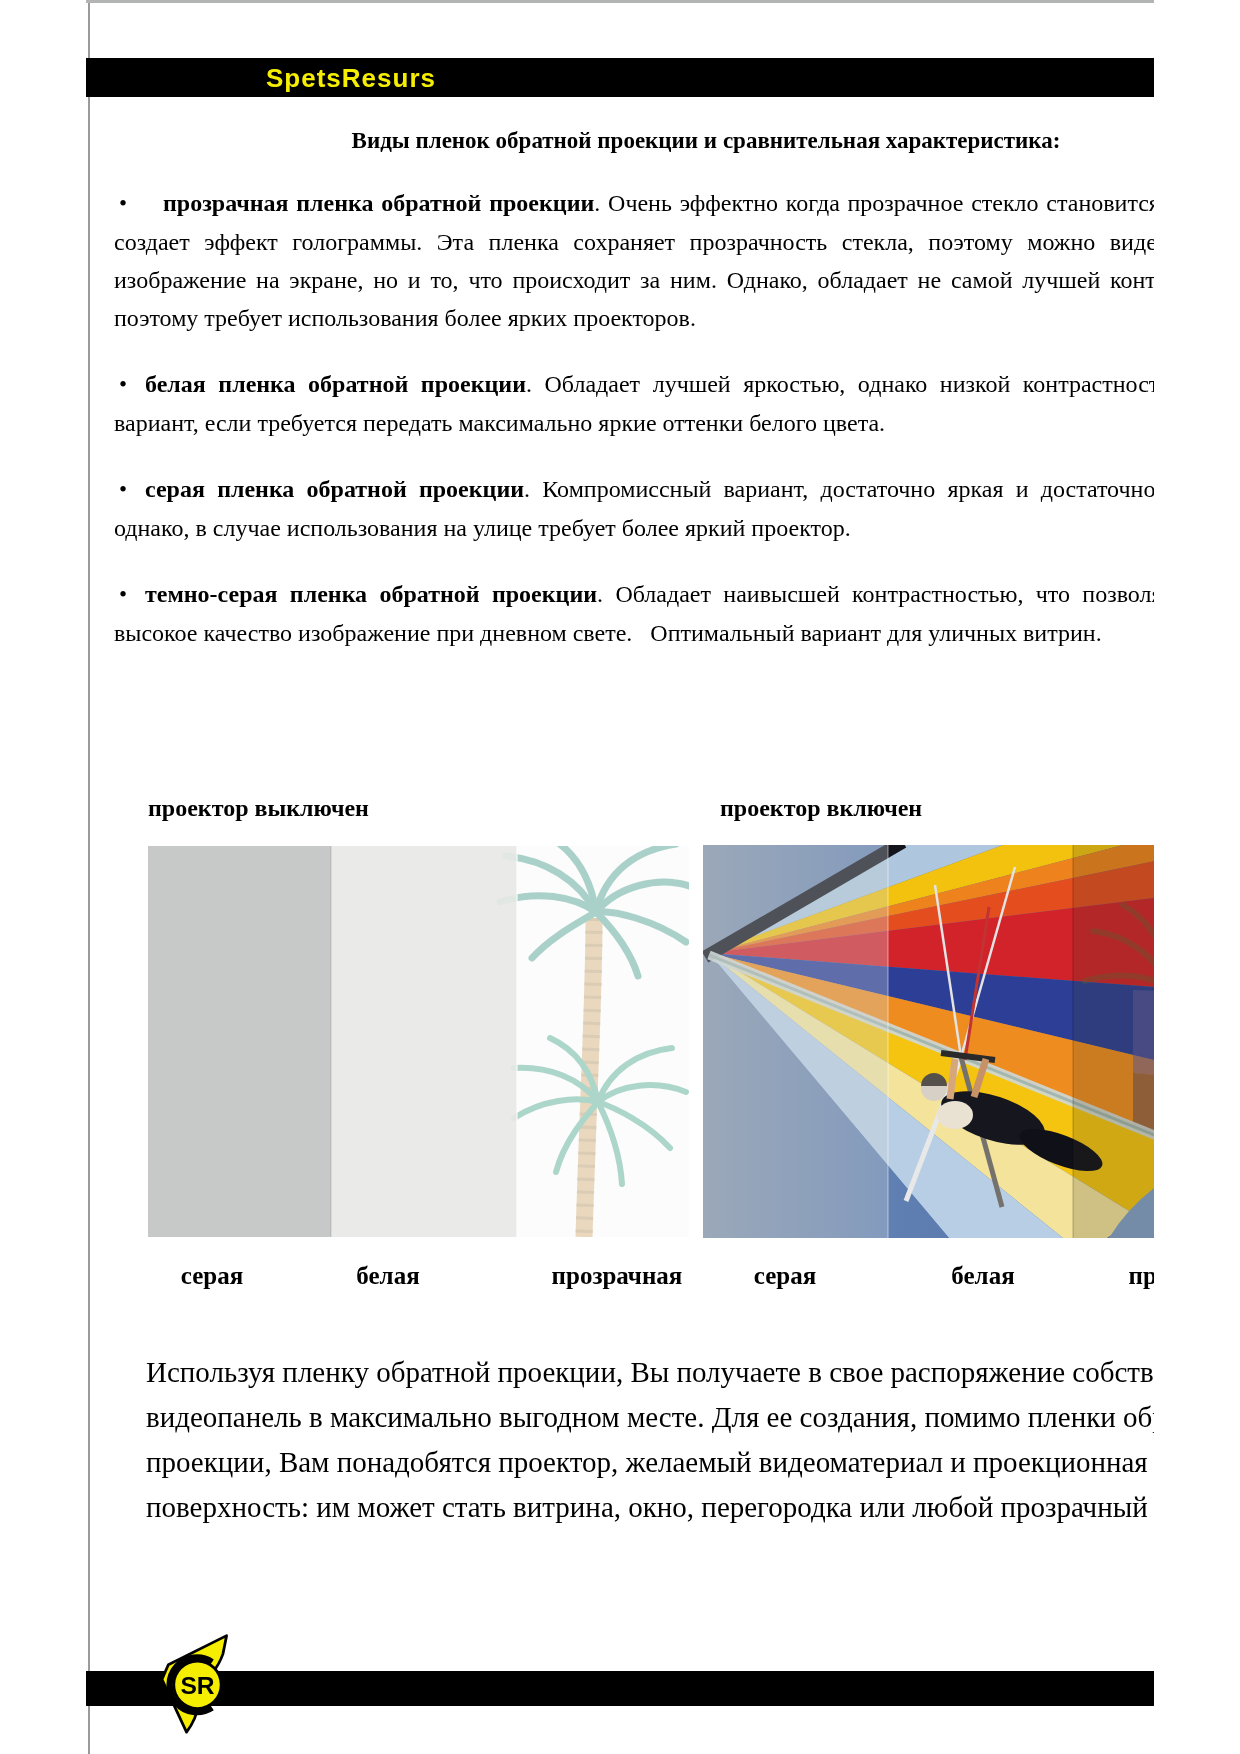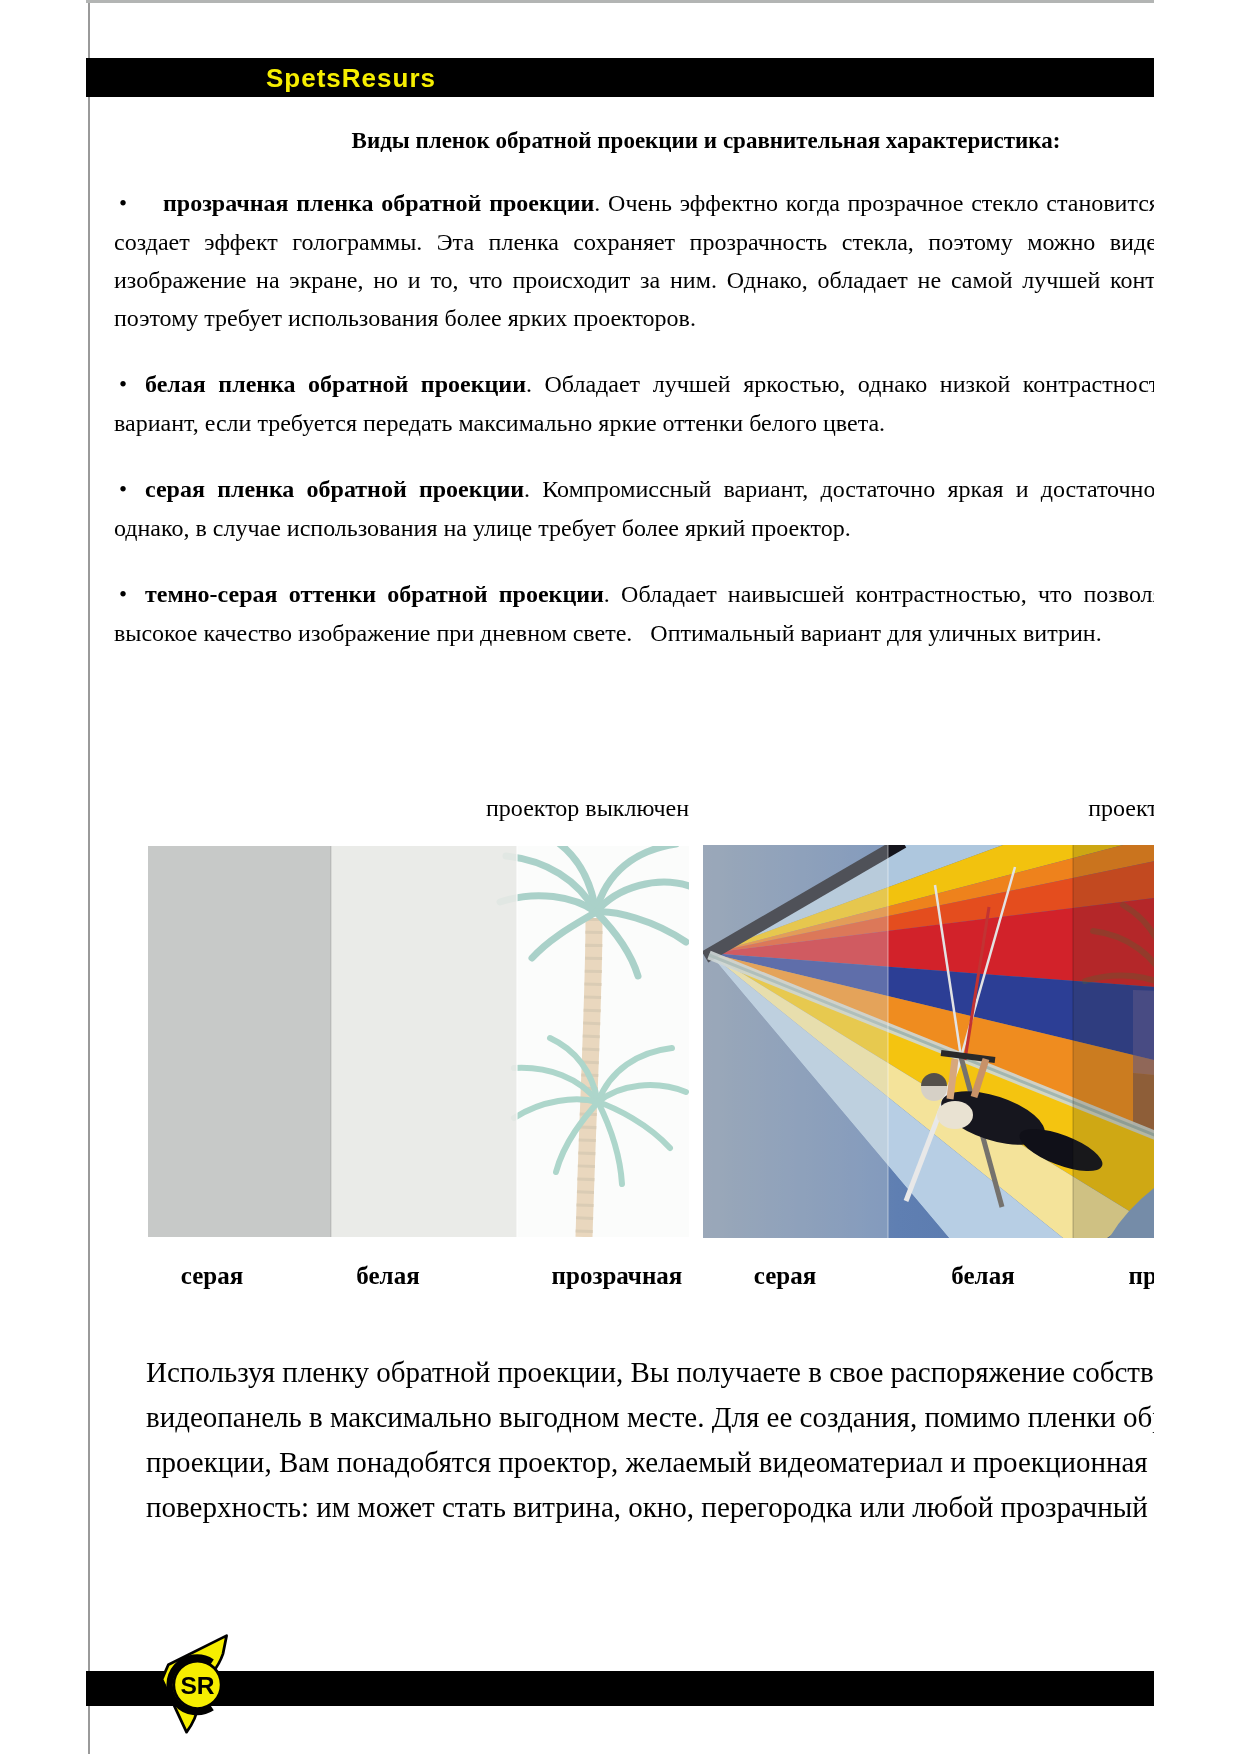--- a/index.html
+++ b/index.html
@@ -27,21 +27,21 @@
     text-align:center;font-size:23px;font-weight:bold;
   }
 
   .bullets{position:absolute;top:168px;left:28px;width:1184px;
     font-size:24px;line-height:38px;text-align:justify;}
   .bullet{margin:16px 0 28px 0;}
   .bullet .dot{display:inline-block;width:26px;padding-left:5px;font-size:23px;}
   .bullet.first .dot{width:44px;}
   .bullet b{font-weight:bold;}
 
-  .cap{position:absolute;top:795px;text-align:right;font-weight:normal;font-size:24px;}
+  .cap{position:absolute;top:795px;text-align:left;font-weight:bold;font-size:24px;}
   .cap-left{left:62px;width:541px;}
   .cap-right{left:634px;width:555px;}
 
   .photo{position:absolute;overflow:hidden;}
   .photo svg{display:block;width:100%;height:100%;}
   .photo-left{left:62px;top:846px;width:541px;height:391px;}
   .photo-right{left:617px;top:845px;width:555px;height:393px;}
 
   .strip-label{
     position:absolute;top:1262px;transform:translateX(-50%);
@@ -82,21 +82,21 @@
     <div class="bullet first">
       <span class="dot">•</span><b>прозрачная пленка обратной проекции</b><span>. Очень эффектно когда прозрачное стекло становится экраном, это создает эффект голограммы. Эта пленка сохраняет прозрачность стекла, поэтому можно видеть не только изображение на экране, но и то, что происходит за ним. Однако, обладает не самой лучшей контрастностью и поэтому требует использования более ярких проекторов.</span>
     </div>
     <div class="bullet">
       <span class="dot">•</span><b>белая пленка обратной проекции</b><span>. Обладает лучшей яркостью, однако низкой контрастностью, хороший вариант, если требуется передать максимально яркие оттенки белого цвета.</span>
     </div>
     <div class="bullet">
       <span class="dot">•</span><b>серая пленка обратной проекции</b><span>. Компромиссный вариант, достаточно яркая и достаточно контрастная, однако, в случае использования на улице требует более яркий проектор.</span>
     </div>
     <div class="bullet">
-      <span class="dot">•</span><b>темно-серая оттенки обратной проекции</b><span>. Обладает наивысшей контрастностью, что позволяет сохранять высокое качество изображение при дневном свете.&nbsp;&nbsp; Оптимальный вариант для уличных витрин.</span>
+      <span class="dot">•</span><b>темно-серая пленка обратной проекции</b><span>. Обладает наивысшей контрастностью, что позволяет сохранять высокое качество изображение при дневном свете.&nbsp;&nbsp; Оптимальный вариант для уличных витрин.</span>
     </div>
   </div>
 
   <div class="cap cap-left">проектор выключен</div>
   <div class="cap cap-right">проектор включен</div>
 
   <div class="photo photo-left">
     <svg viewBox="0 0 541 391" preserveAspectRatio="none">
       <rect x="0" y="0" width="541" height="391" fill="#f7f8f5"></rect>
 

